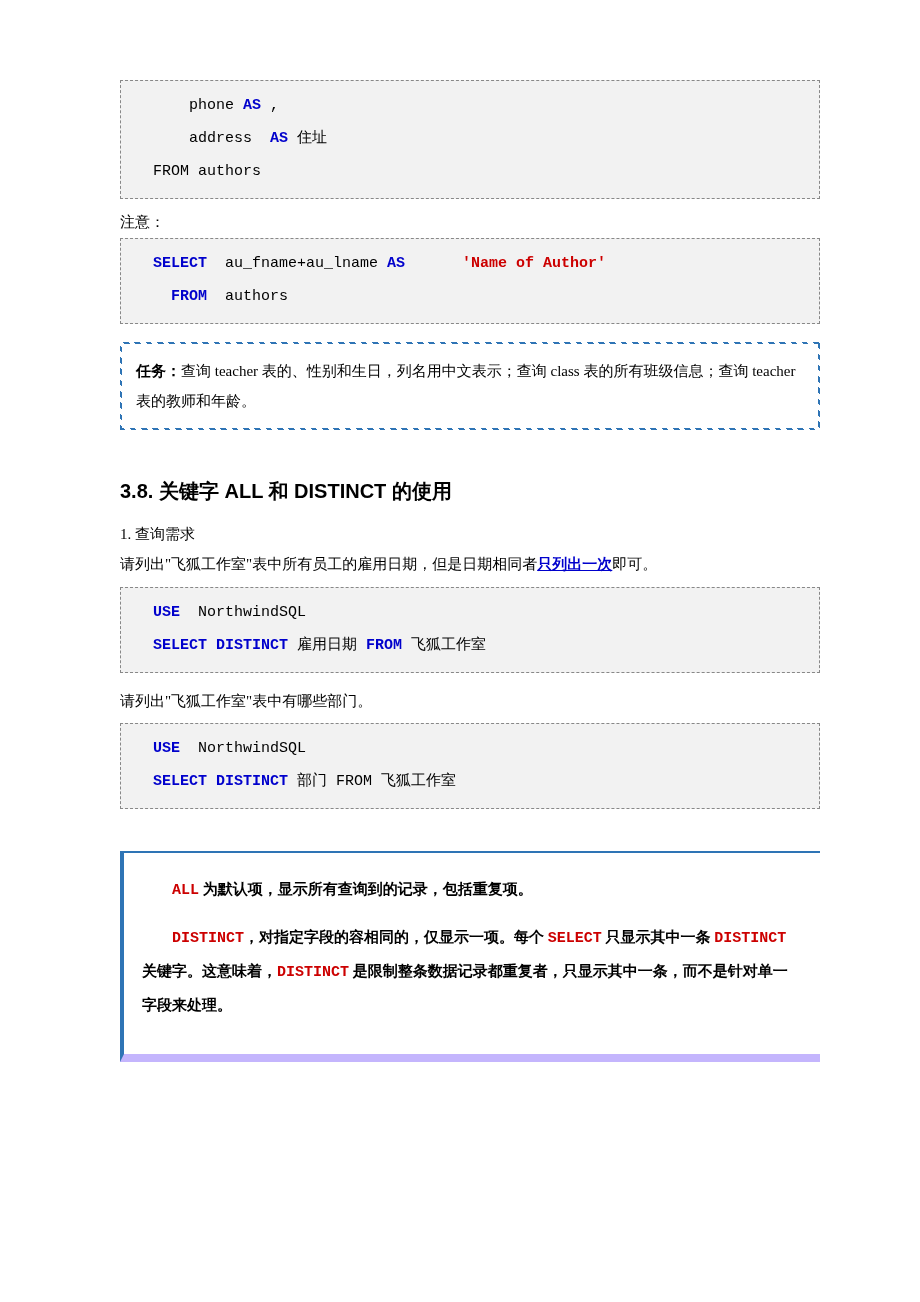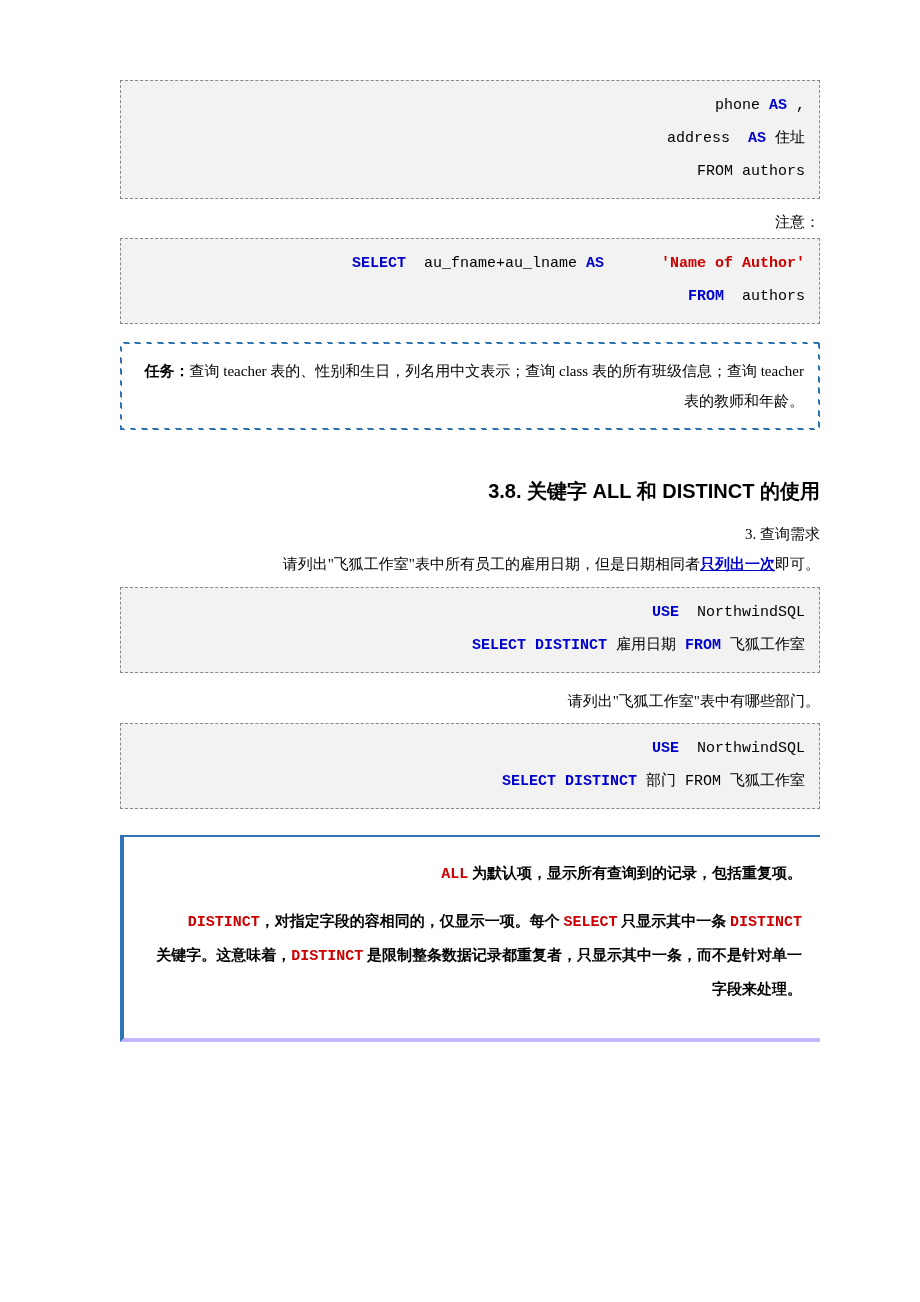--- a/index.html
+++ b/index.html
@@ -6,21 +6,20 @@
     margin: 0;
     padding: 0;
     background: #fff;
     font-family: "SimSun", "宋体", serif;
     font-size: 15px;
     color: #000;
     width: 920px;
   }
   .page {
     padding: 80px 100px 60px 120px;
-    text-align: right;
   }
   .codeblock {
     border: 1.5px dashed #888;
     background: #f2f2f2;
     padding: 8px 14px 10px 14px;
     font-family: "Courier New", monospace;
     font-size: 15px;
     line-height: 2.2;
     margin: 0 0 14px 0;
     white-space: pre;
@@ -55,24 +54,24 @@
   h2.section {
     font-family: Arial, "Microsoft YaHei", sans-serif;
     font-size: 20px;
     font-weight: bold;
     margin: 48px 0 20px 0;
   }
   .para { line-height: 1.9; margin: 6px 0 8px 0; }
   .num-req { margin: 10px 0 4px 0; }
   .emph-box {
     border-top: 2px solid #2e74b5;
-    border-bottom: 4px solid #c4b5fd;
+    border-bottom: 8px solid #c4b5fd;
     border-left: 4px solid #2e74b5;
     padding: 20px 18px 18px 18px;
-    margin-top: 26px;
+    margin-top: 42px;
     line-height: 2.2;
   }
   .emph-box .kw2 { color: #cc0000; font-family: "Courier New", monospace; font-weight: bold; }
   .emph-box p { margin: 0 0 14px 0; text-indent: 2em; }
   .emph-box strong { font-weight: bold; }
 </style>
 </head>
 <body>
 
 <div class="page">
@@ -85,21 +84,21 @@
 
   <div class="codeblock"><span>  </span><span class="kw">SELECT</span><span>  au_fname+au_lname </span><span class="kw">AS</span><span>  </span><span class="str">'Name of Author'</span>
 <span>    </span><span class="kw">FROM</span><span>  authors</span></div>
 
   <div class="taskbox">
     <span class="task-label">任务：</span><span class="english">查询 teacher 表的、性别和生日，列名用中文表示；查询 class 表的所有班级信息；查询 teacher 表的教师和年龄。</span>
   </div>
 
   <h2 class="section">3.8. 关键字 ALL 和 DISTINCT 的使用</h2>
 
-  <div class="num-req">3.   查询需求</div>
+  <div class="num-req">1.   查询需求</div>
   <div class="para">
     <span>请列出"飞狐工作室"表中所有员工的雇用日期，但是日期相同者</span><span class="hl">只列出一次</span><span>即可。</span>
   </div>
 
   <div class="codeblock">  <span class="kw">USE</span><span>  NorthwindSQL</span>
   <span class="kw">SELECT</span> <span class="kw">DISTINCT</span><span> 雇用日期 </span><span class="kw">FROM</span><span> 飞狐工作室</span></div>
 
   <div class="para">请列出"飞狐工作室"表中有哪些部门。</div>
 
   <div class="codeblock">  <span class="kw">USE</span><span>  NorthwindSQL</span>

